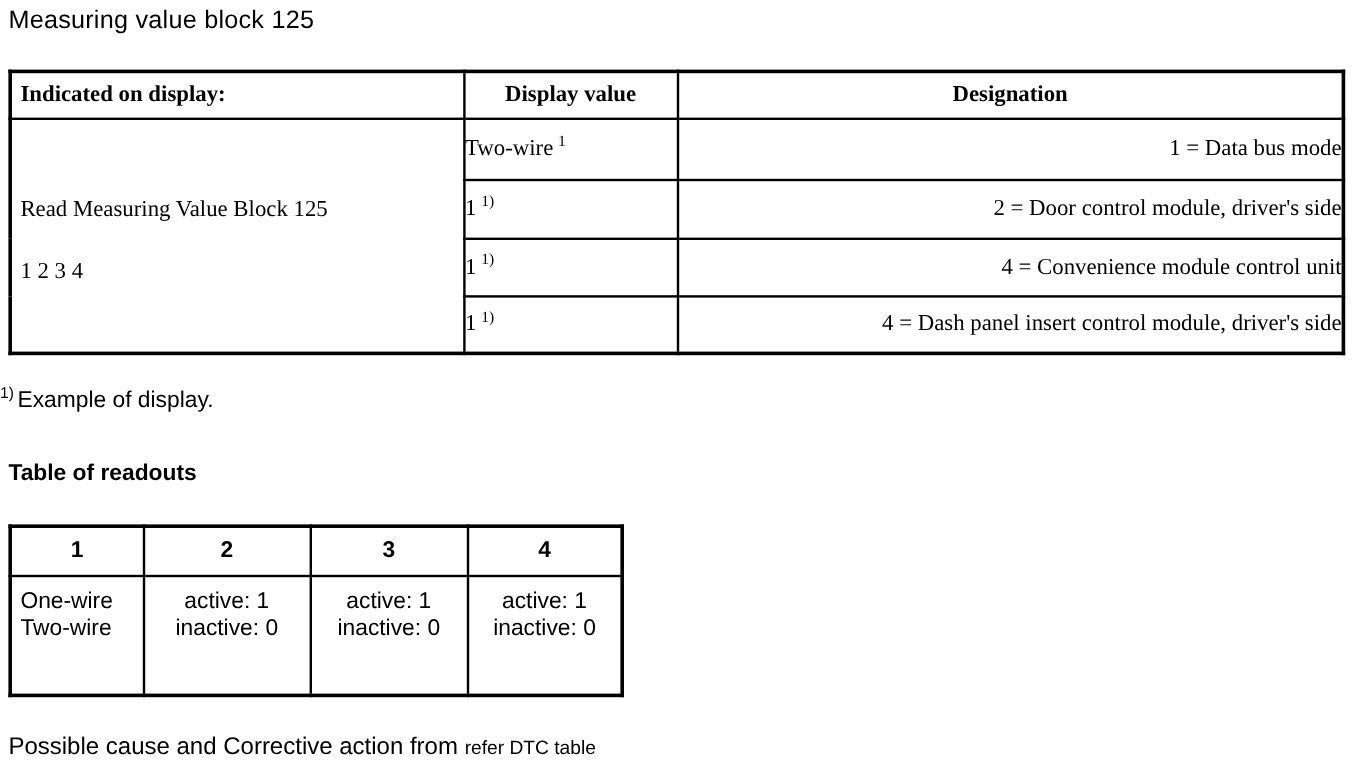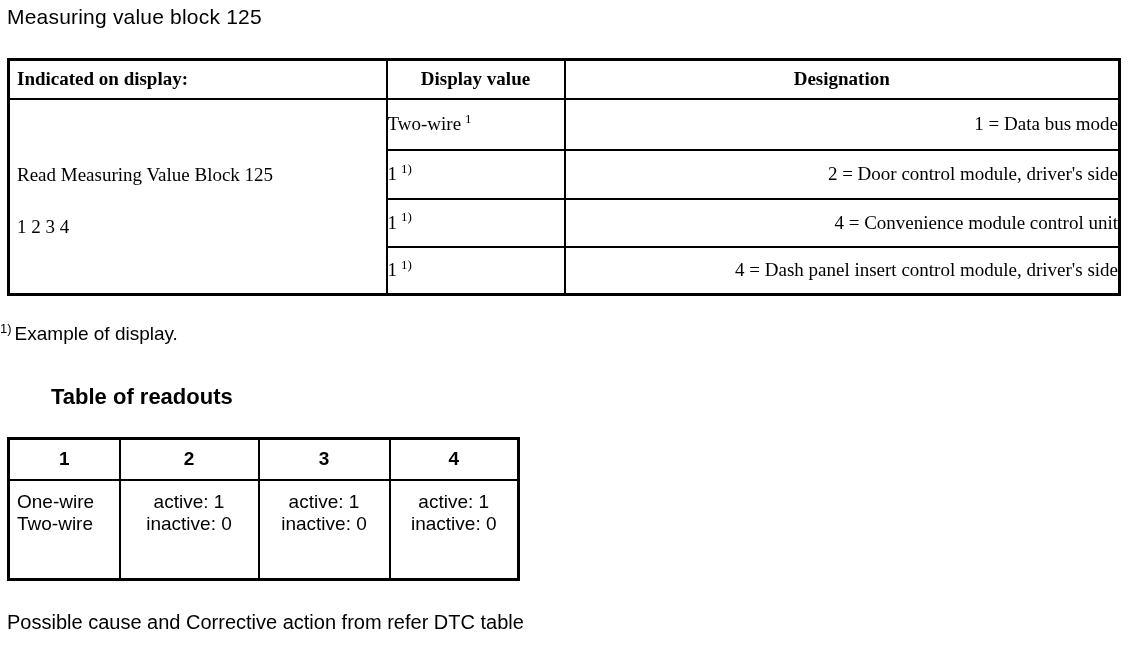--- a/index.html
+++ b/index.html
@@ -62,23 +62,22 @@
   }
 
   
   .footnote {
     left: 0; top: 323px;
     font-size: 19px;
   }
   .footnote sup { font-size: 13px; vertical-align: super; line-height: 0; margin-right: 3px; }
   .readouts-heading {
     left: 7px; top: 384px;
-    font-size: 22px;
+    font-size: 19px;
     font-weight: bold;
-    margin-left: 44px;
   }
 
   
   table.readouts-table {
     left: 7px; top: 437px;
     border-collapse: collapse;
     table-layout: fixed;
     width: 510px;
     border: 3px solid #000;
   }
@@ -100,21 +99,21 @@
   }
   td.r-body-cell.left-col { text-align: left; padding-left: 7px; }
   td.r-body-cell.center-col { text-align: center; }
 
   
   .bottom-line {
     left: 7px; top: 611px;
     font-size: 20px;
     white-space: nowrap;
   }
-  .bottom-line .small { font-size: 20px; }
+  .bottom-line .small { font-size: 16px; }
 </style>
 </head>
 <body>
 
 <div class="abs doc-title">Measuring value block 125</div>
 
 <table class="abs display-table">
   <tbody>
       <tr class="hdr-row">
     <th class="col-indicated">Indicated on display:</th>

